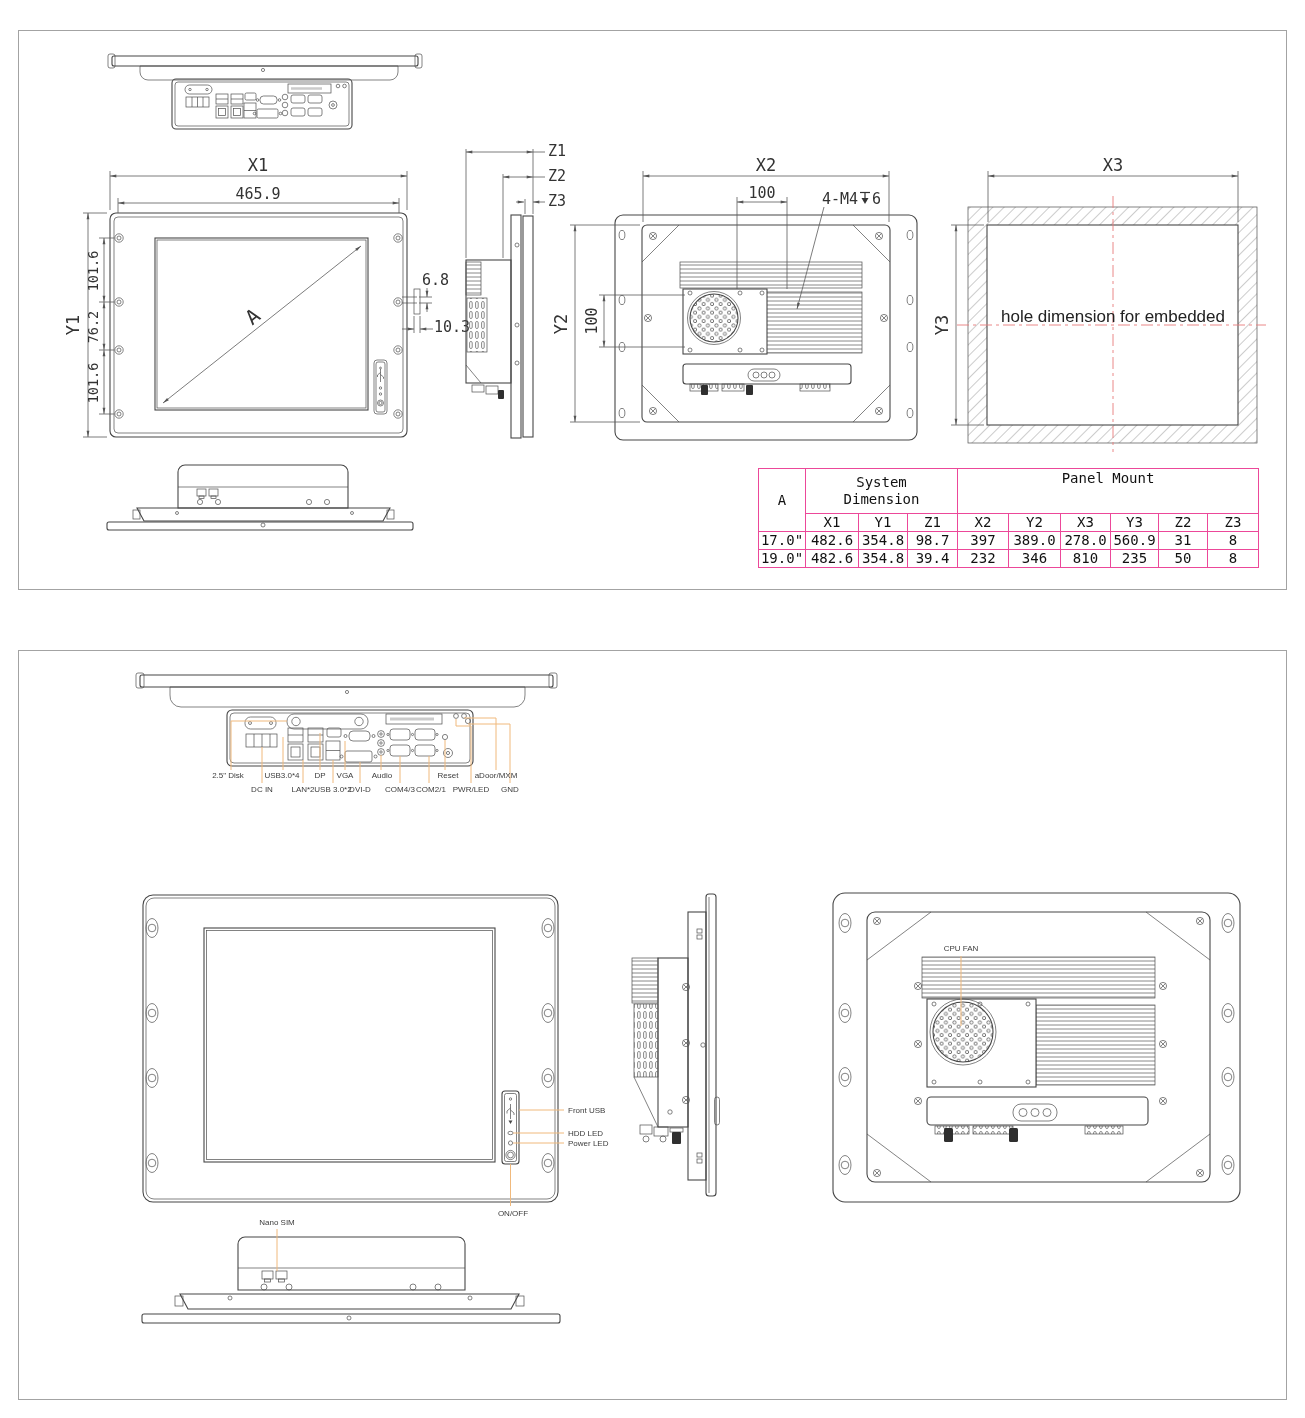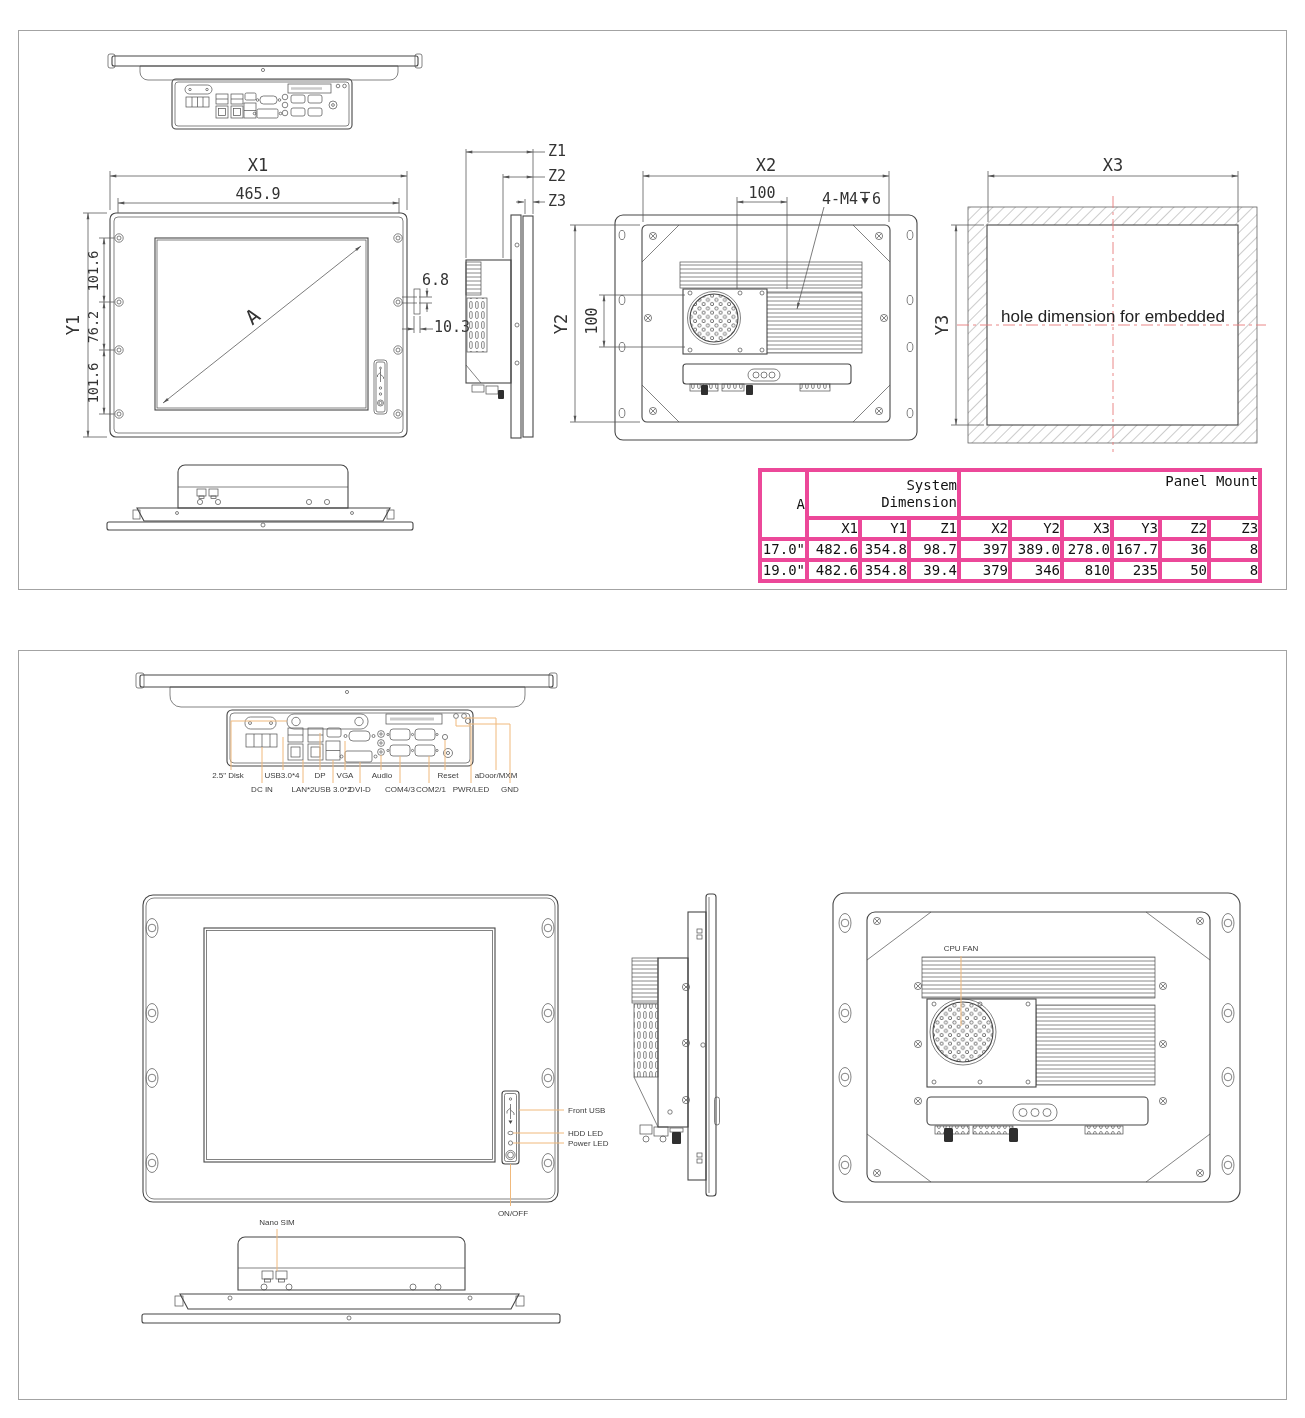--- a/index.html
+++ b/index.html
@@ -22,21 +22,21 @@
   .d13{font:13.5px "DejaVu Sans Mono",monospace;}
   .d20{font:20px "DejaVu Sans Mono",monospace;}
   .note{font:17px "Liberation Sans",sans-serif;fill:#222;}
   .lbl{font:8px "Liberation Sans",sans-serif;fill:#3c3c3c;}
   .mid{text-anchor:middle;}
   .end{text-anchor:end;}
   
   .dimtable{position:absolute;left:758px;top:468px;}
   .dimtable table{border-collapse:collapse;table-layout:fixed;width:500px;
     font-family:"DejaVu Sans Mono",monospace;font-size:14px;color:#111;}
-  .dimtable td{border:4px solid #ec4899;text-align:right;padding:0;line-height:1.15;
+  .dimtable td{border:1px solid #ec4899;text-align:center;padding:0;line-height:1.15;
     overflow:hidden;white-space:nowrap;}
   .dimtable .wrap{display:inline-block;width:90px;white-space:normal;line-height:1.25;}
   .dimtable .grp{vertical-align:top;padding-top:1px;}
   .dimtable tr.hd1 td{height:43px;}
   .dimtable tr.hd2 td{height:17px;}
   .dimtable tr.dr td{height:17px;}
 </style>
 </head>
 <body>
 
@@ -605,30 +605,30 @@
       <td>Z3</td>
     </tr>
     <tr class="dr">
       <td>17.0"</td>
       <td>482.6</td>
       <td>354.8</td>
       <td>98.7</td>
       <td>397</td>
       <td>389.0</td>
       <td>278.0</td>
-      <td>167.7</td>
-      <td>36</td>
+      <td>560.9</td>
+      <td>31</td>
       <td>8</td>
     </tr>
     <tr class="dr">
       <td>19.0"</td>
       <td>482.6</td>
       <td>354.8</td>
       <td>39.4</td>
-      <td>379</td>
+      <td>232</td>
       <td>346</td>
       <td>810</td>
       <td>235</td>
       <td>50</td>
       <td>8</td>
     </tr>
   </tbody>
       </table>
 </div>
 

